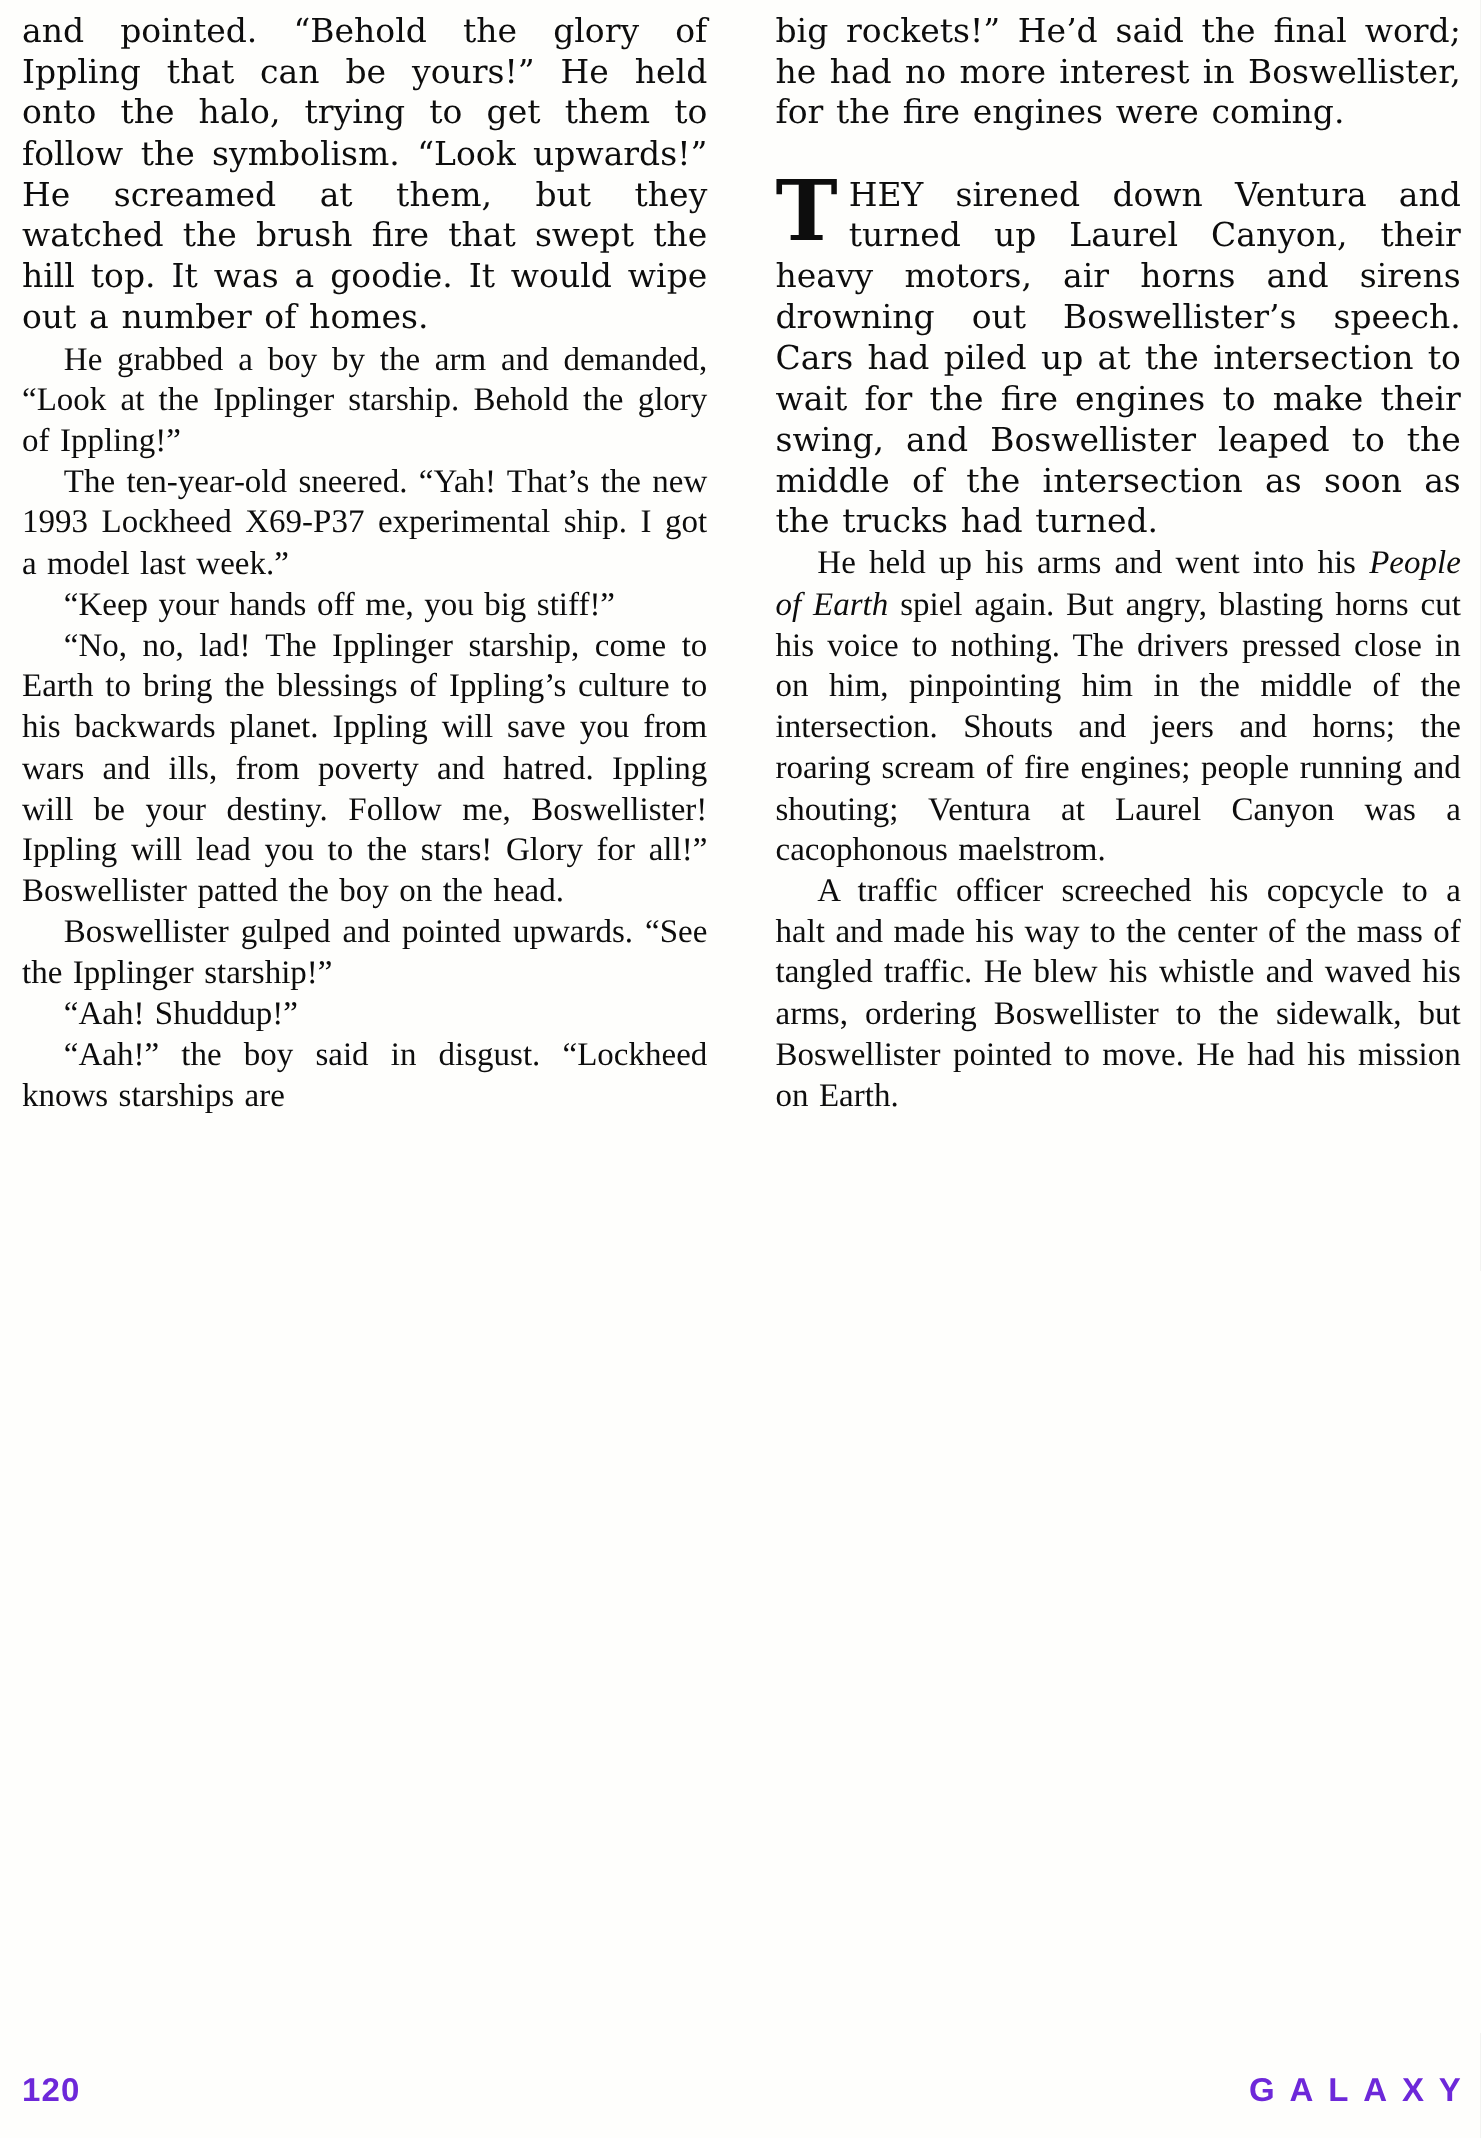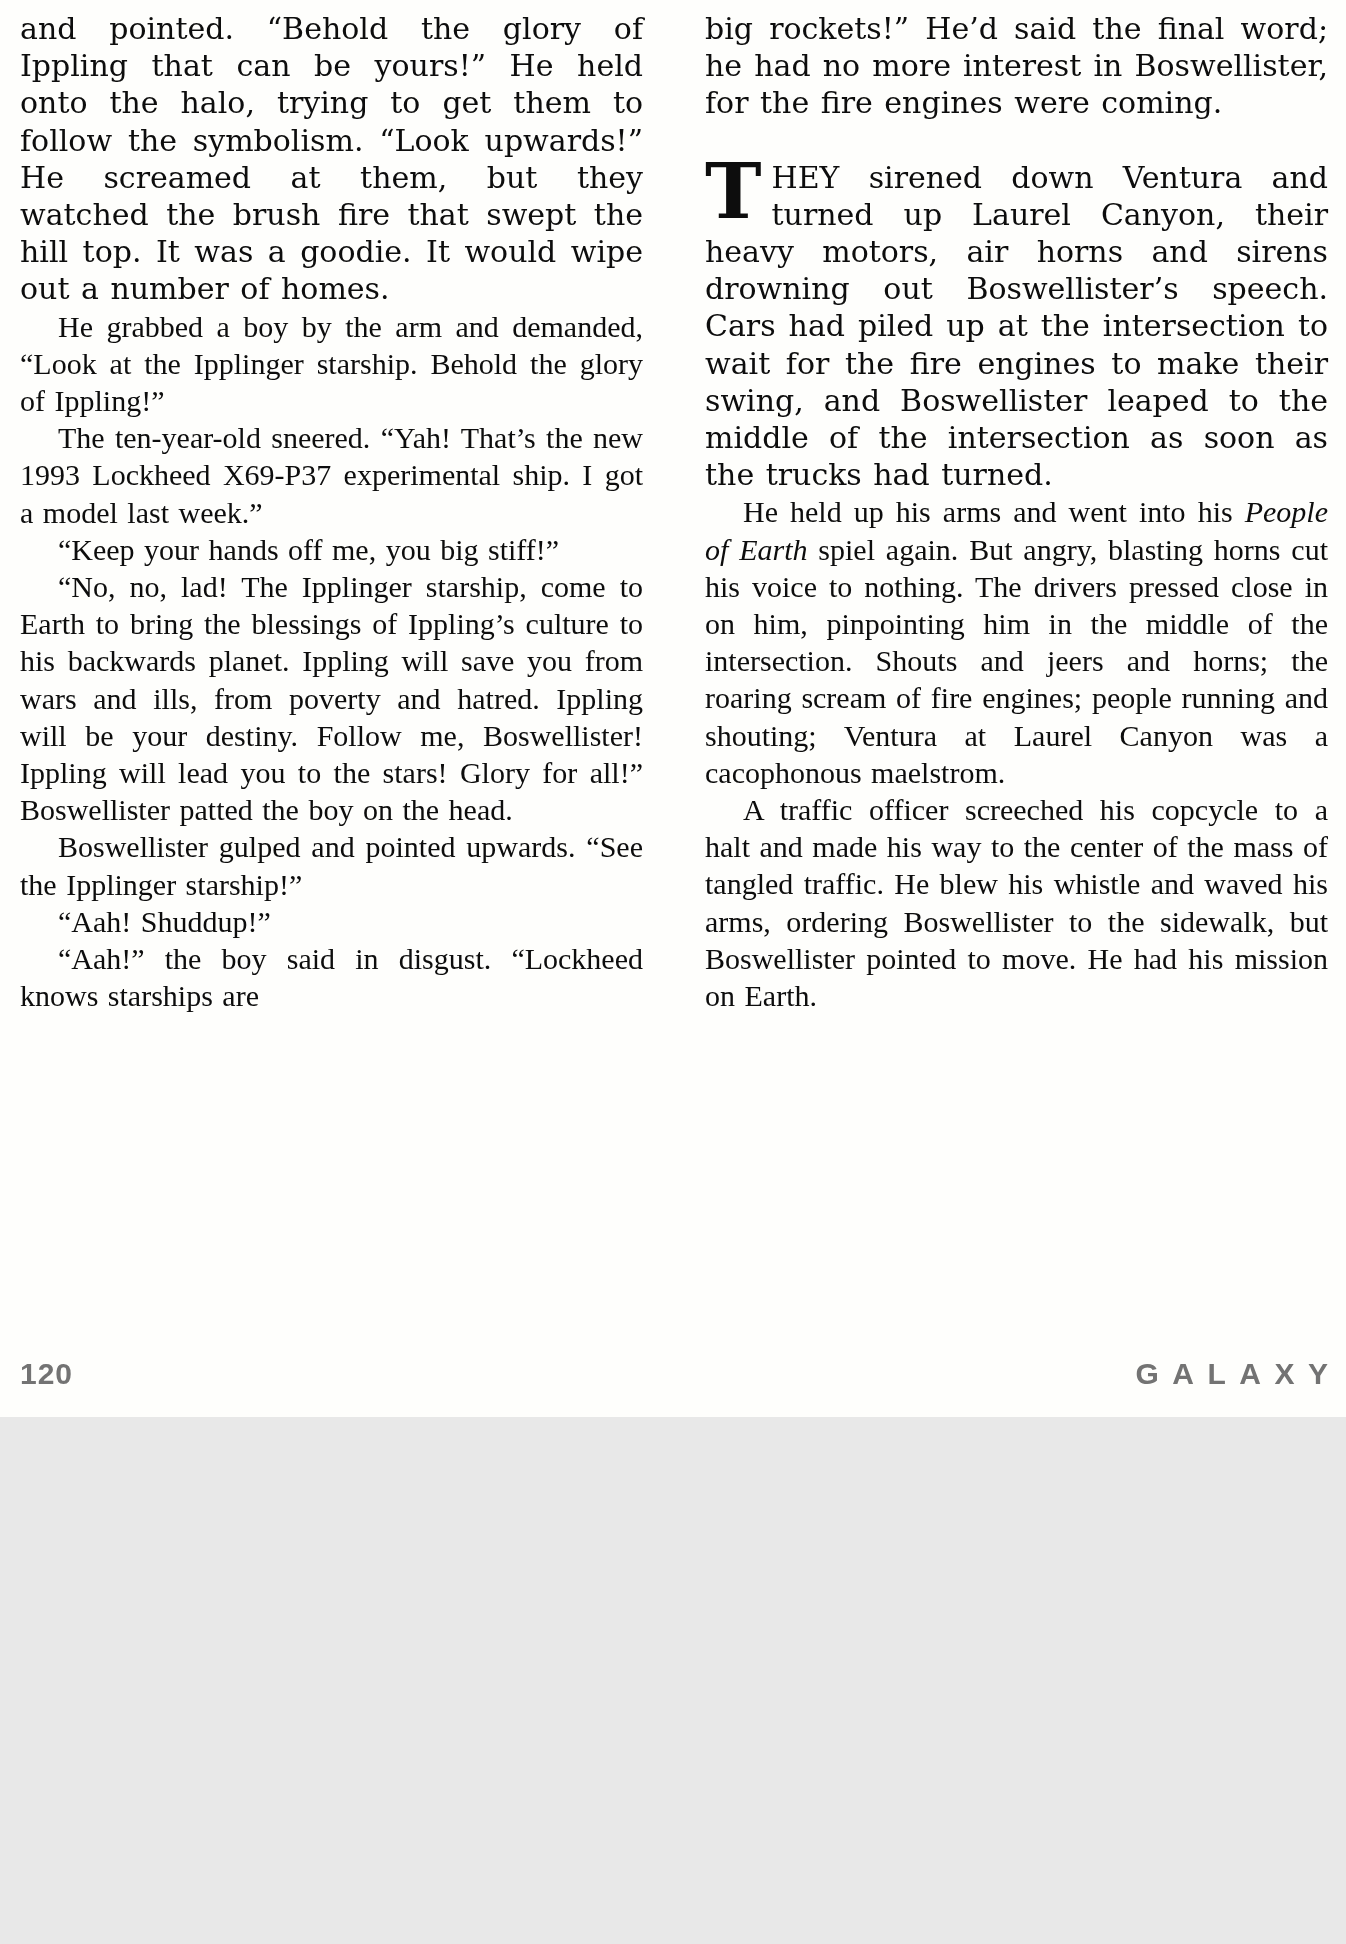--- a/index.html
+++ b/index.html
@@ -3,21 +3,21 @@
 <meta charset="utf-8">
 <style>
   html, body {
     margin: 0;
     padding: 0;
     background: #e8e8e8;
   }
   .page {
     position: relative;
     width: 1346px;
-    height: 1417px;
+    height: 1944px;
     margin: 0 auto;
     background: #fefefc;
     color: #0d0d0d;
     font-family: "DejaVu Serif", "Liberation Serif", serif;
     overflow: hidden;
   }
   .columns {
     position: absolute;
     top: 10px;
     left: 20px;
@@ -57,21 +57,21 @@
     position: absolute;
     left: 20px;
     right: 18px;
     bottom: 26px;
     display: flex;
     justify-content: space-between;
     align-items: baseline;
     font-family: "Liberation Sans", "DejaVu Sans", sans-serif;
     font-weight: 700;
     font-size: 30px;
-    color: #737373;
+    color: #6d28d9;
   }
   .page-number {
     letter-spacing: 1px;
   }
   .magazine-name {
     letter-spacing: 0.45em;
     margin-right: -0.45em; 
   }
 </style>
 </head>

